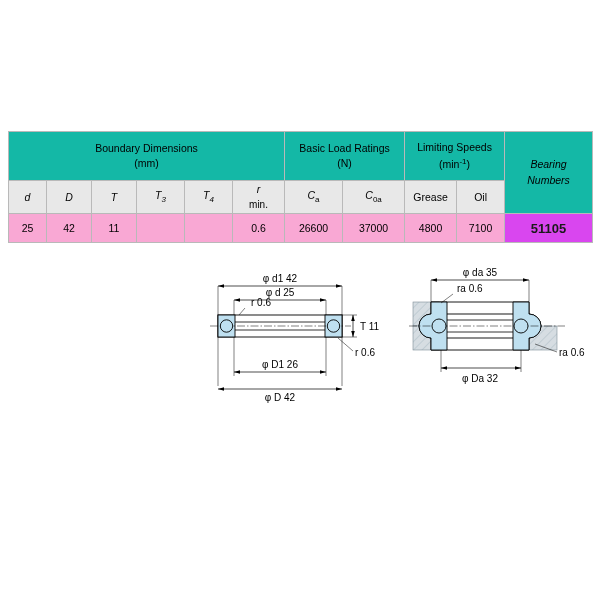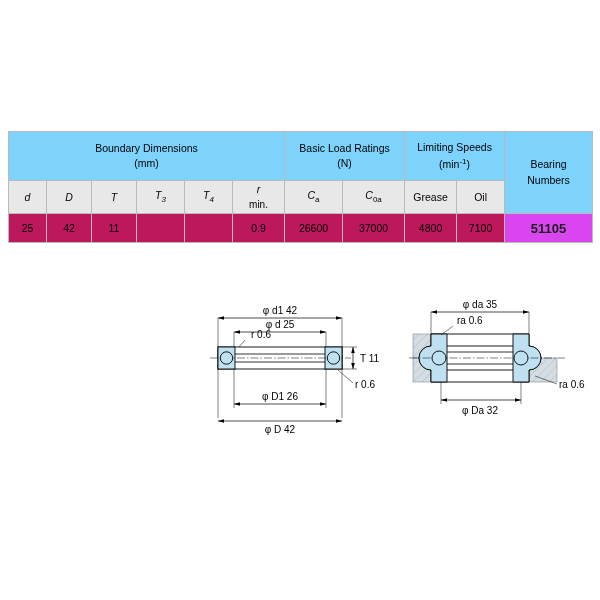--- a/index.html
+++ b/index.html
@@ -31,66 +31,67 @@
   table.spec td, table.spec th {
     border: 1px solid #b9b9b9;
     font-weight: normal;
     font-size: 10.5px;
     text-align: center;
     vertical-align: middle;
     padding: 0;
     color: #000;
   }
   .hdr-top td {
-    background: #7dd3fc;
+    background: #14b8a6;
     height: 48px;
     font-size: 11px;
   }
   .hdr-sub td {
     background: #e8e8e8;
     height: 32px;
     font-size: 11px;
     font-style: italic;
   }
   .hdr-sub td.up {
     font-style: normal;
     margin-top: 40px;
   }
   .data td {
-    background: #be185d;
+    background: #f9a8d4;
     height: 28px;
     font-size: 11px;
   }
   .data td.bearing {
     background: #d946ef;
     font-weight: bold;
     font-size: 13px;
     color: #1a1a1a;
   }
   .bearing-hdr {
     font-weight: bold;
     font-size: 11px;
+    font-style: italic;
   }
   sub, .sub {
     font-size: 8px;
     vertical-align: sub;
   }
   sup, .sup {
     font-size: 8px;
     vertical-align: super;
   }
   .ital { font-style: italic; }
   .two-line { line-height: 1.45; }
   .minline { font-size: 10px; }
 
   
   .drawings {
     position: absolute;
     left: 0;
-    top: 288px;
+    top: 256px;
     width: 550px;
     height: 180px;
     text-align: center;
   }
   svg { display: block; }
   .dim-txt {
     font-family: "Liberation Sans", sans-serif;
     font-size: 10px;
     fill: #000;
   }
@@ -154,21 +155,21 @@
       <td><span class="ital">C</span><span class="sub" style="font-style:normal">0a</span></td>
       <td class="up">Grease</td>
       <td class="up">Oil</td>
     </tr>
     <tr class="data">
       <td>25</td>
       <td>42</td>
       <td>11</td>
       <td></td>
       <td></td>
-      <td>0.9</td>
+      <td>0.6</td>
       <td>26600</td>
       <td>37000</td>
       <td>4800</td>
       <td>7100</td>
       <td class="bearing">51105</td>
     </tr>
   </tbody>
     </table>
 </div>
 

